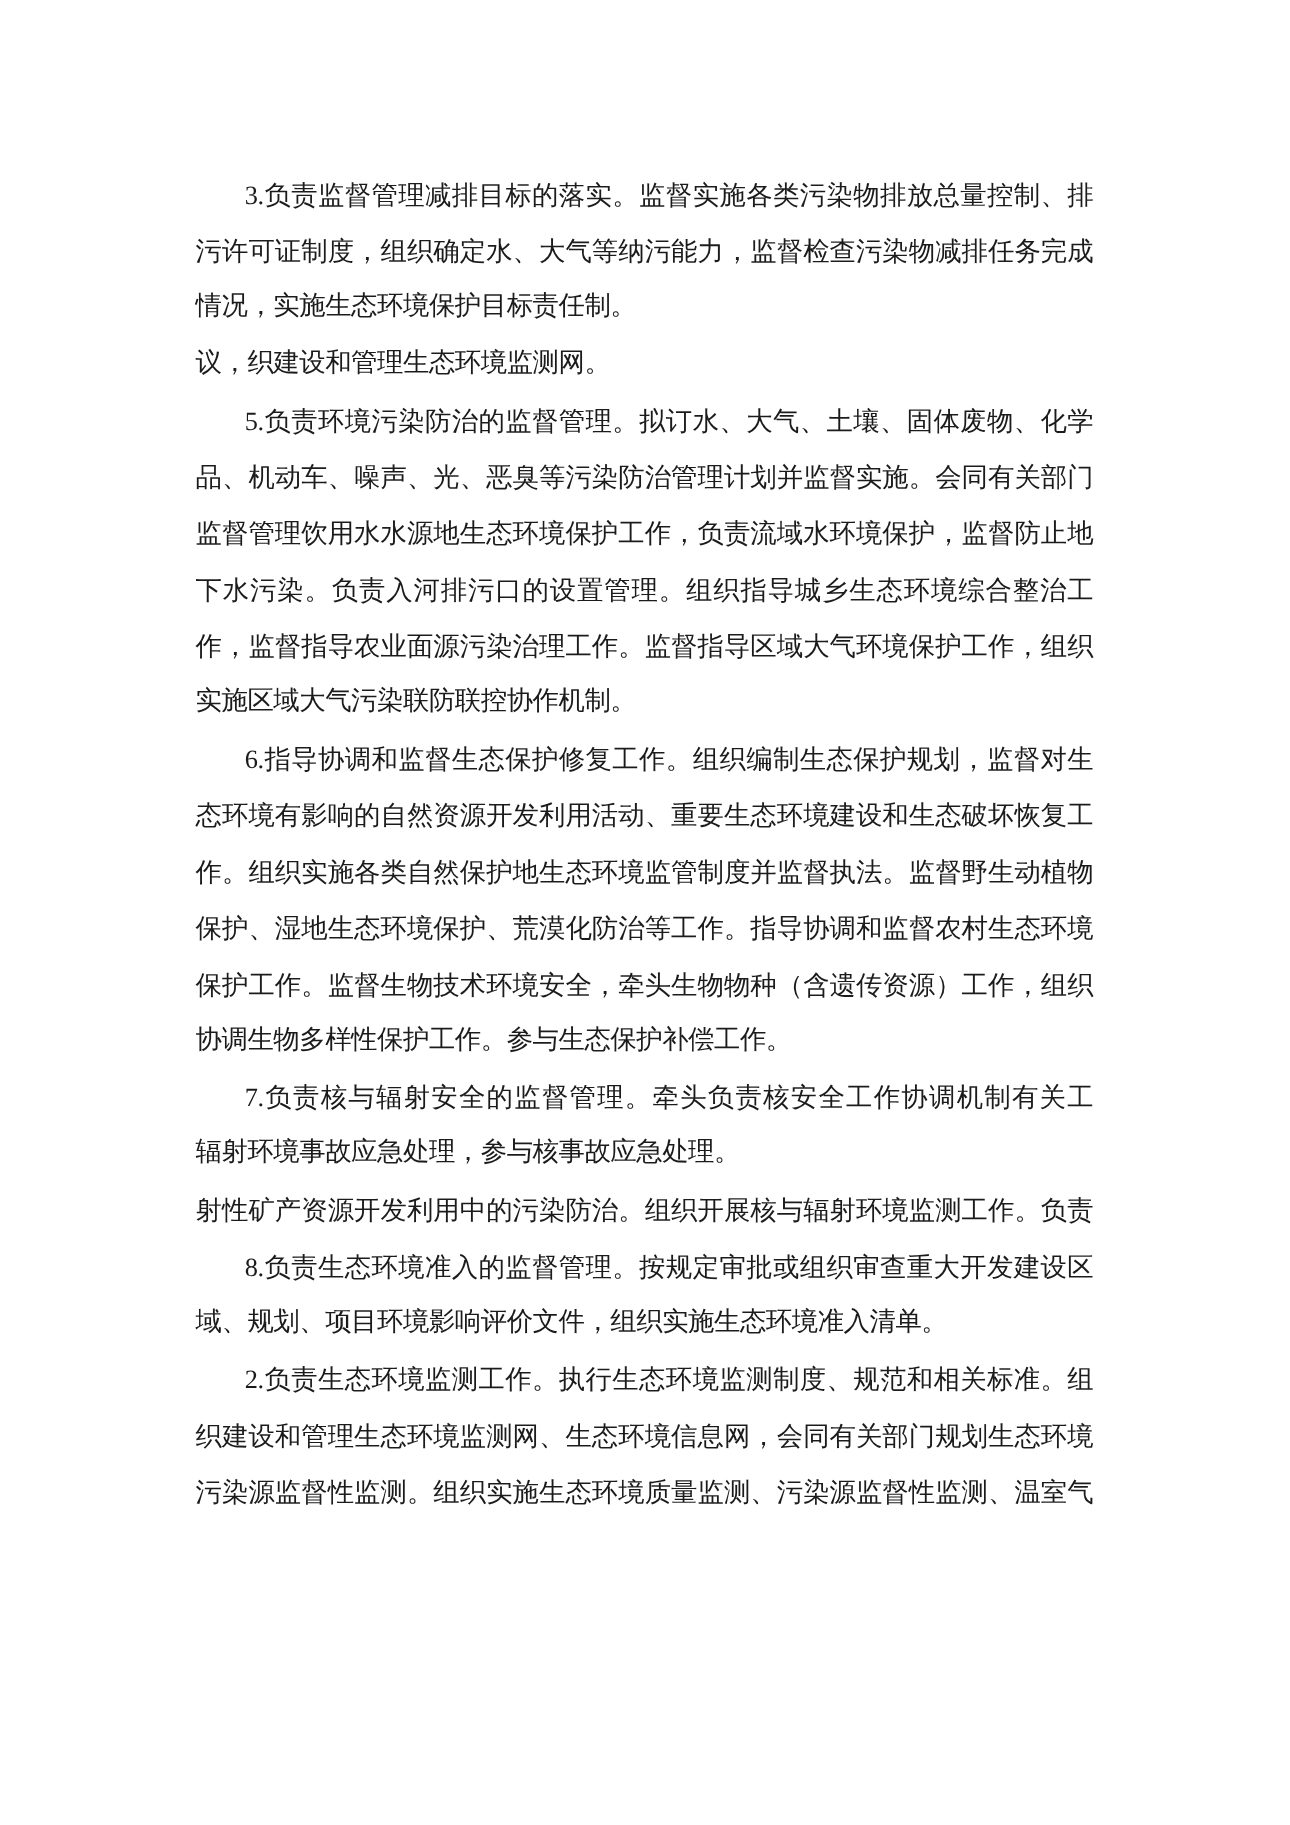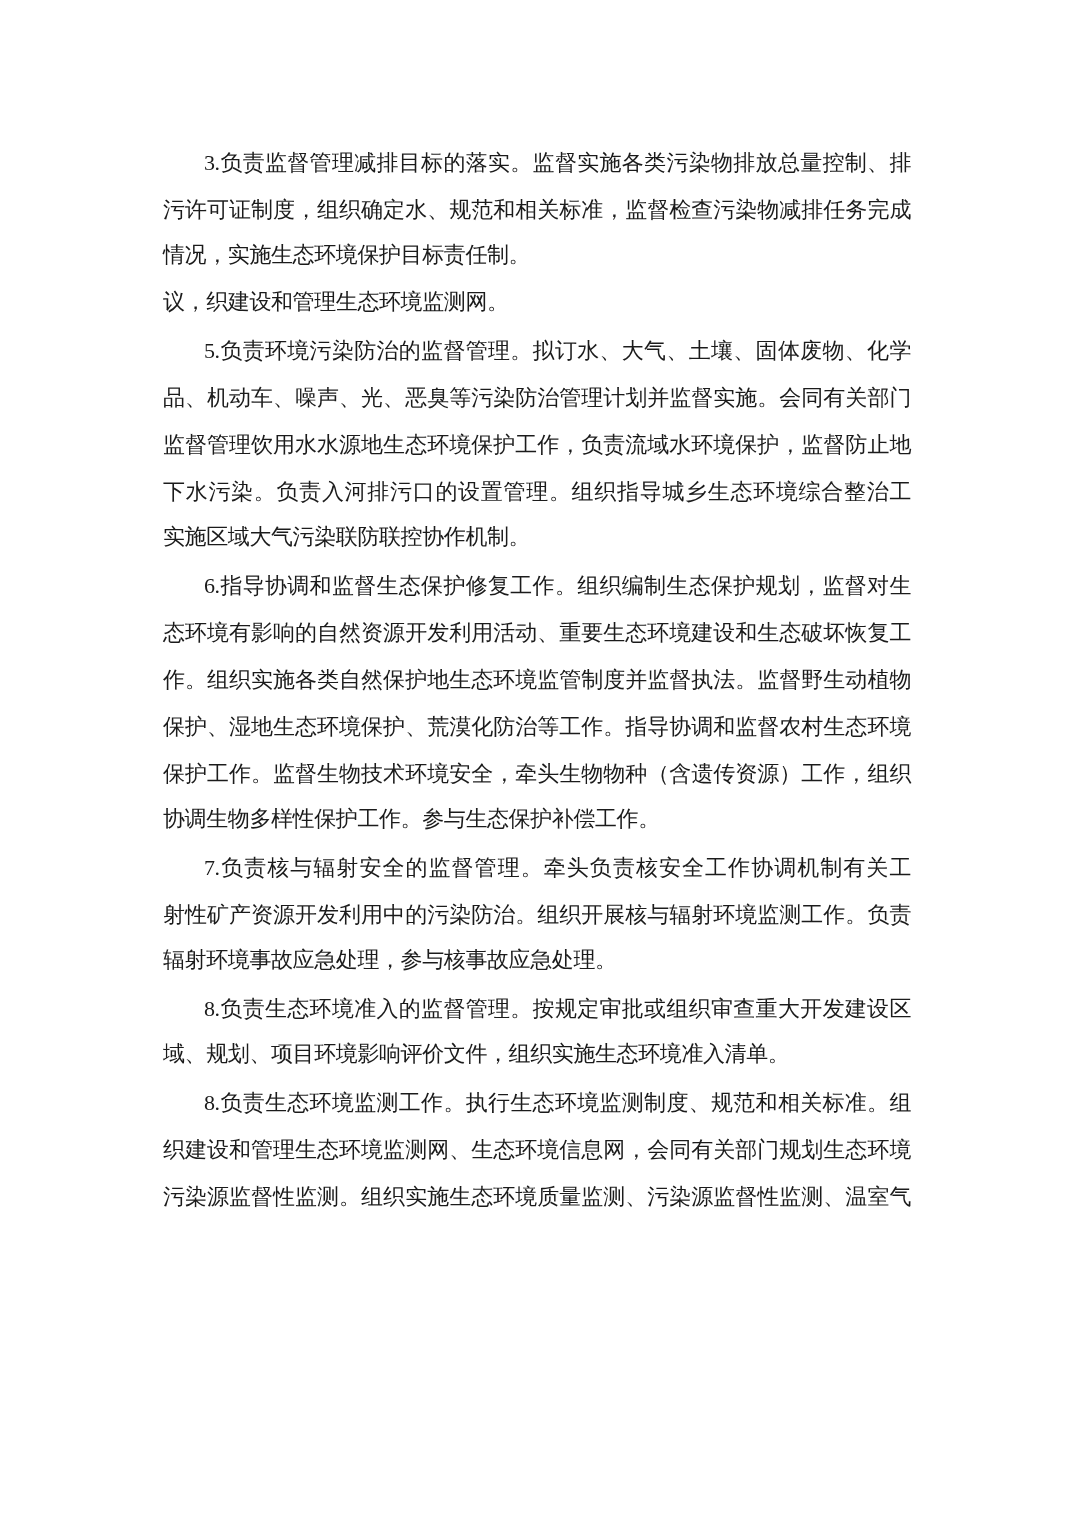--- a/index.html
+++ b/index.html
@@ -49,49 +49,50 @@
     font-family: Liberation Mono, monospace;
   }
 </style>
 </head>
 <body style="background: rgb(255, 255, 255);">
 
 <div class="page">
   <div class="text-block" style="color: rgb(27, 27, 27);">
       <div class="paragraph">
         <div class="line first">3.负责监督管理减排目标的落实。监督实施各类污染物排放总量控制、排</div>
-        <div class="line">污许可证制度，组织确定水、规范和相关标准，监督检查污染物减排任务完成</div>
+        <div class="line">污许可证制度，组织确定水、大气等纳污能力，监督检查污染物减排任务完成</div>
         <div class="line last">情况，实施生态环境保护目标责任制。</div>
       </div>
       <div class="paragraph">
         <div class="line last">议，织建设和管理生态环境监测网。</div>
       </div>
       <div class="paragraph">
         <div class="line first">5.负责环境污染防治的监督管理。拟订水、大气、土壤、固体废物、化学</div>
         <div class="line">品、机动车、噪声、光、恶臭等污染防治管理计划并监督实施。会同有关部门</div>
         <div class="line">监督管理饮用水水源地生态环境保护工作，负责流域水环境保护，监督防止地</div>
         <div class="line">下水污染。负责入河排污口的设置管理。组织指导城乡生态环境综合整治工</div>
+        <div class="line">作，监督指导农业面源污染治理工作。监督指导区域大气环境保护工作，组织</div>
         <div class="line last">实施区域大气污染联防联控协作机制。</div>
       </div>
       <div class="paragraph">
         <div class="line first">6.指导协调和监督生态保护修复工作。组织编制生态保护规划，监督对生</div>
         <div class="line">态环境有影响的自然资源开发利用活动、重要生态环境建设和生态破坏恢复工</div>
         <div class="line">作。组织实施各类自然保护地生态环境监管制度并监督执法。监督野生动植物</div>
         <div class="line">保护、湿地生态环境保护、荒漠化防治等工作。指导协调和监督农村生态环境</div>
         <div class="line">保护工作。监督生物技术环境安全，牵头生物物种（含遗传资源）工作，组织</div>
         <div class="line last">协调生物多样性保护工作。参与生态保护补偿工作。</div>
       </div>
       <div class="paragraph">
         <div class="line first">7.负责核与辐射安全的监督管理。牵头负责核安全工作协调机制有关工</div>
+        <div class="line last">辐射环境事故应急处理，参与核事故应急处理。</div>
         <div class="line">射性矿产资源开发利用中的污染防治。组织开展核与辐射环境监测工作。负责</div>
-        <div class="line last">辐射环境事故应急处理，参与核事故应急处理。</div>
       </div>
       <div class="paragraph">
         <div class="line first">8.负责生态环境准入的监督管理。按规定审批或组织审查重大开发建设区</div>
         <div class="line last">域、规划、项目环境影响评价文件，组织实施生态环境准入清单。</div>
       </div>
       <div class="paragraph">
-        <div class="line first">8.负责生态环境监测工作。执行生态环境监测制度、规范和相关标准。组</div>
+        <div class="line first">2.负责生态环境监测工作。执行生态环境监测制度、规范和相关标准。组</div>
         <div class="line">织建设和管理生态环境监测网、生态环境信息网，会同有关部门规划生态环境</div>
         <div class="line">污染源监督性监测。组织实施生态环境质量监测、污染源监督性监测、温室气</div>
       </div>
     </div>
 </div>
 
 </body></html>

